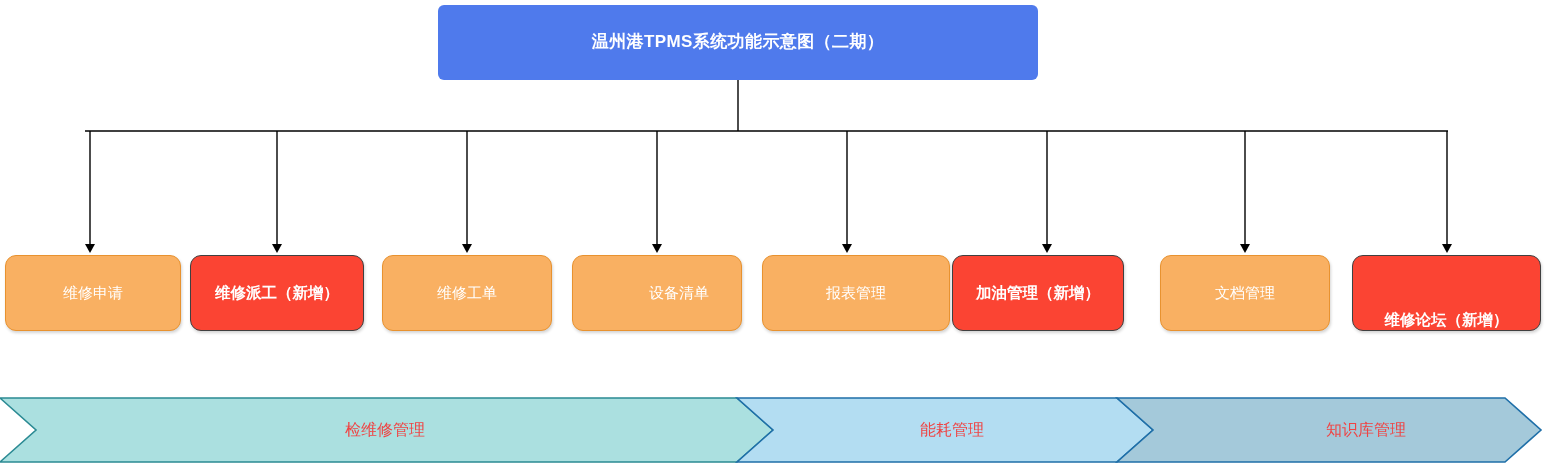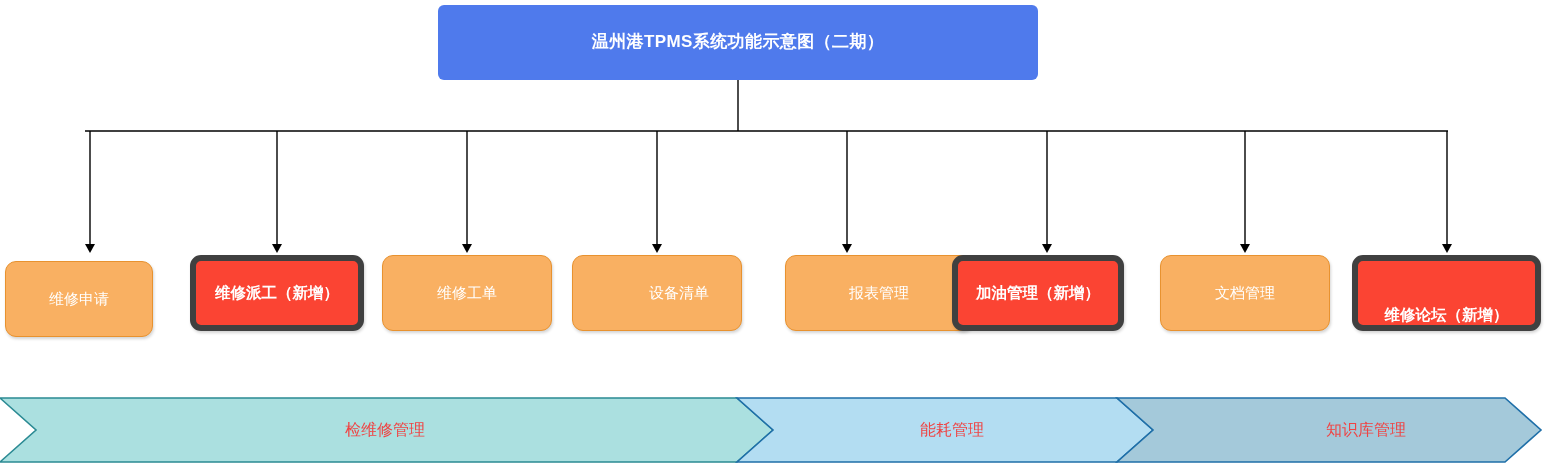--- a/index.html
+++ b/index.html
@@ -66,21 +66,21 @@
     justify-content: center;
     box-sizing: border-box;
     box-shadow: 1px 2px 3px rgba(0,0,0,0.17);
   }
   .leaf-node.tone-orange {
     background: #f9b062;
     border: 1px solid #e8922f;
   }
   .leaf-node.tone-red {
     background: #fb4433;
-    border: 6px solid #404040;
+    border: 1px solid #404040;
   }
   .leaf-node .node-label {
     color: #ffffff;
     font-size: 15px;
     line-height: 1.2;
     text-align: center;
     white-space: nowrap;
   }
   .leaf-node.tone-red .node-label {
     font-weight: bold;
@@ -133,33 +133,33 @@
       <polygon points="1240,244 1250,244 1245,253" fill="#000000"></polygon>
       <line x1="1447" y1="131" x2="1447" y2="245" stroke="#000000" stroke-width="1.4"></line>
       <polygon points="1442,244 1452,244 1447,253" fill="#000000"></polygon>
     </svg>
 
   <div class="root-node">
     <span class="node-label">温州港TPMS系统功能示意图（二期）</span>
   </div>
 
   <div id="leaf-nodes">
-      <div class="leaf-node tone-orange" style="left: 5px; width: 148px; margin-top: 6px;">
+      <div class="leaf-node tone-orange" style="left: 5px; width: 176px;">
         <span class="node-label">维修申请</span>
       </div>
       <div class="leaf-node tone-red" style="left: 190px; width: 174px;">
         <span class="node-label">维修派工（新增）</span>
       </div>
       <div class="leaf-node tone-orange" style="left: 382px; width: 170px;">
         <span class="node-label">维修工单</span>
       </div>
       <div class="leaf-node tone-orange" style="left: 572px; width: 170px; padding-left: 44px;">
         <span class="node-label">设备清单</span>
       </div>
-      <div class="leaf-node tone-orange" style="left: 785px; width: 188px;">
+      <div class="leaf-node tone-orange" style="left: 762px; width: 188px;">
         <span class="node-label">报表管理</span>
       </div>
       <div class="leaf-node tone-red" style="left: 952px; width: 172px;">
         <span class="node-label">加油管理（新增）</span>
       </div>
       <div class="leaf-node tone-orange" style="left: 1160px; width: 170px;">
         <span class="node-label">文档管理</span>
       </div>
       <div class="leaf-node tone-red" style="left: 1352px; width: 189px; align-items: flex-end;">
         <span class="node-label">维修论坛（新增）</span>

